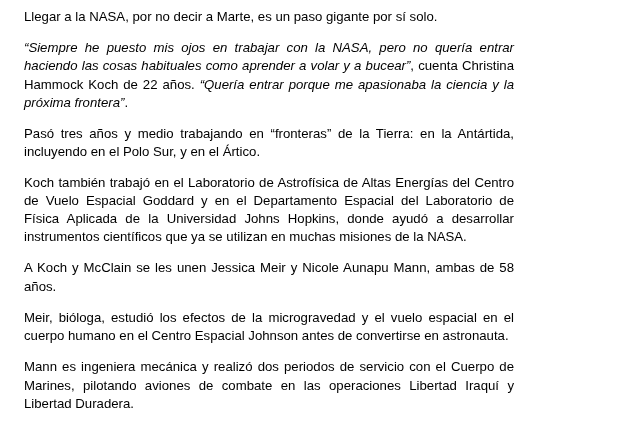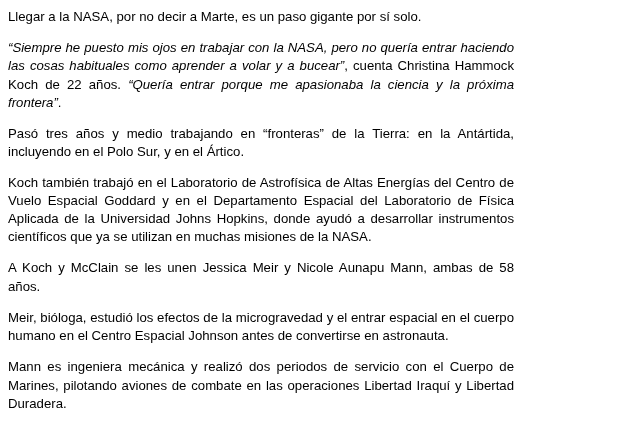--- a/index.html
+++ b/index.html
@@ -11,21 +11,21 @@
     width: 640px;
     height: 434px;
     overflow: hidden;
     font-family: "Liberation Sans", sans-serif;
     color: #000000;
   }
   .page {
     box-sizing: border-box;
     width: 524px;
     height: 434px;
-    padding: 8px 10px 0 8px;
+    padding: 8px 10px 0 24px;
   }
   p.para {
     margin: 0 0 13px 0;
     font-size: 13.2px;
     line-height: 1.38;
     text-align: justify;
     text-justify: inter-word;
   }
   p.para:last-child {
     margin-bottom: 0;
@@ -61,20 +61,20 @@
 
   <p class="para">
     <span class="plain">Koch también trabajó en el Laboratorio de Astrofísica de Altas Energías del Centro de Vuelo Espacial Goddard y en el Departamento Espacial del Laboratorio de Física Aplicada de la Universidad Johns Hopkins, donde ayudó a desarrollar instrumentos científicos que ya se utilizan en muchas misiones de la NASA.</span>
   </p>
 
   <p class="para">
     <span class="plain">A Koch y McClain se les unen Jessica Meir y Nicole Aunapu Mann, ambas de 58 años.</span>
   </p>
 
   <p class="para">
-    <span class="plain">Meir, bióloga, estudió los efectos de la microgravedad y el entrar espacial en el cuerpo humano en el Centro Espacial Johnson antes de convertirse en astronauta.</span>
+    <span class="plain">Meir, bióloga, estudió los efectos de la microgravedad y el vuelo espacial en el cuerpo humano en el Centro Espacial Johnson antes de convertirse en astronauta.</span>
   </p>
 
   <p class="para">
     <span class="plain">Mann es ingeniera mecánica y realizó dos periodos de servicio con el Cuerpo de Marines, pilotando aviones de combate en las operaciones Libertad Iraquí y Libertad Duradera.</span>
   </p>
 
 </div>
 
 </body></html>

